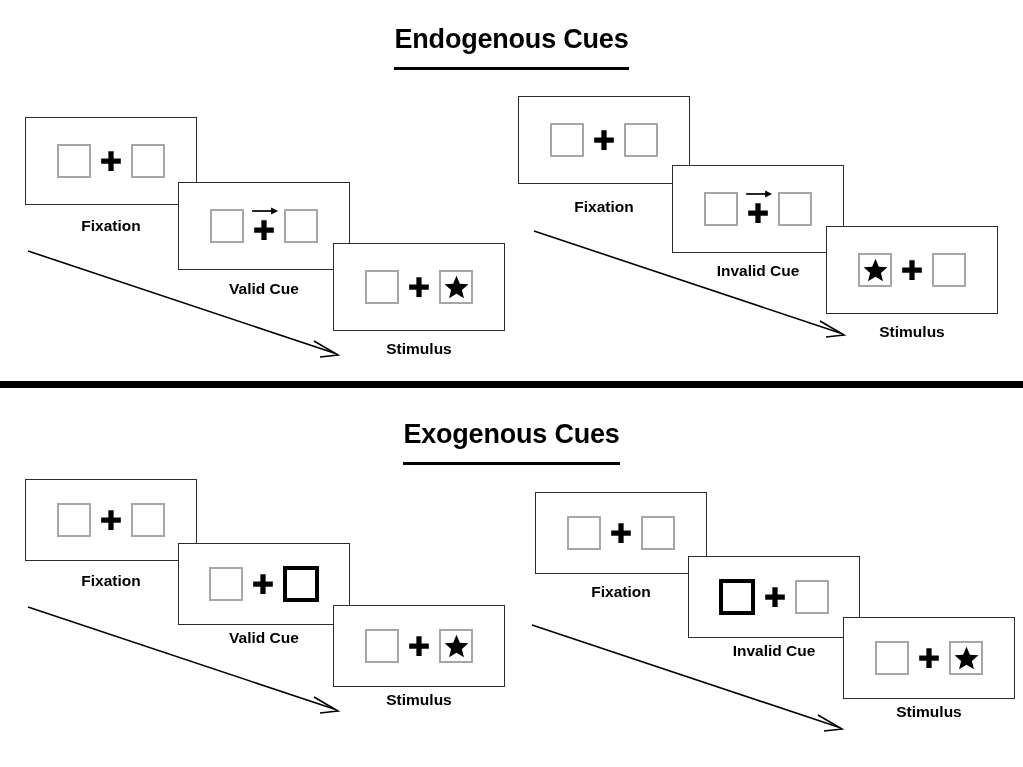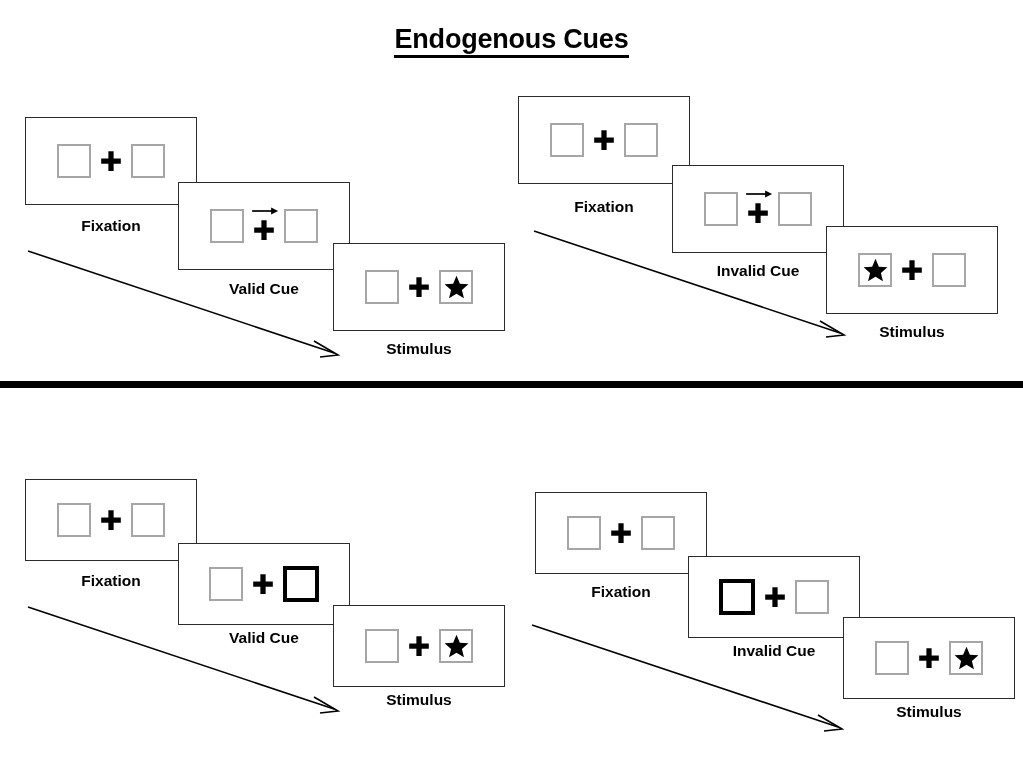--- a/index.html
+++ b/index.html
@@ -25,21 +25,21 @@
     position: absolute;
     width: 1023px;
     text-align: center;
     font-weight: bold;
     font-size: 27px;
     color: #000000;
     letter-spacing: -0.2px;
   }
   .section-title span {
     border-bottom: 3px solid #000;
-    padding-bottom: 1px;
+    padding-bottom: 13px;
     text-align: center;
   }
 
   .divider {
     position: absolute;
     left: 0;
     width: 1023px;
     height: 7px;
     background: #000000;
   }
@@ -211,20 +211,23 @@
     </div>
   </div>
   <div class="frame-label" style="left:826px; top:323px; width:172px;">Stimulus</div>
 
 </div>
 
 <div class="divider" style="top:381px;"></div>
 
 <div class="section" style="top:386px; height:381px;">
 
+  <div class="section-title" style="top:33px;">
+    <span>Exogenous Cues</span>
+  </div>
 
   <svg class="time-arrow" style="left:24px; top:215px; width:330px; height:120px;" viewBox="0 0 330 120">
     <line x1="4" y1="6" x2="310" y2="108" stroke="#000" stroke-width="1.6"></line>
     <polyline points="290,96 314,110 296,112" fill="none" stroke="#000" stroke-width="1.6"></polyline>
   </svg>
 
   <div class="frame" style="left:25px; top:93px; width:172px; height:82px;">
     <div class="frame-inner">
       <div class="placeholder-box" style="width:34px; height:34px;"></div>
       <div class="fix-cross" style="width:40px; height:40px;">

